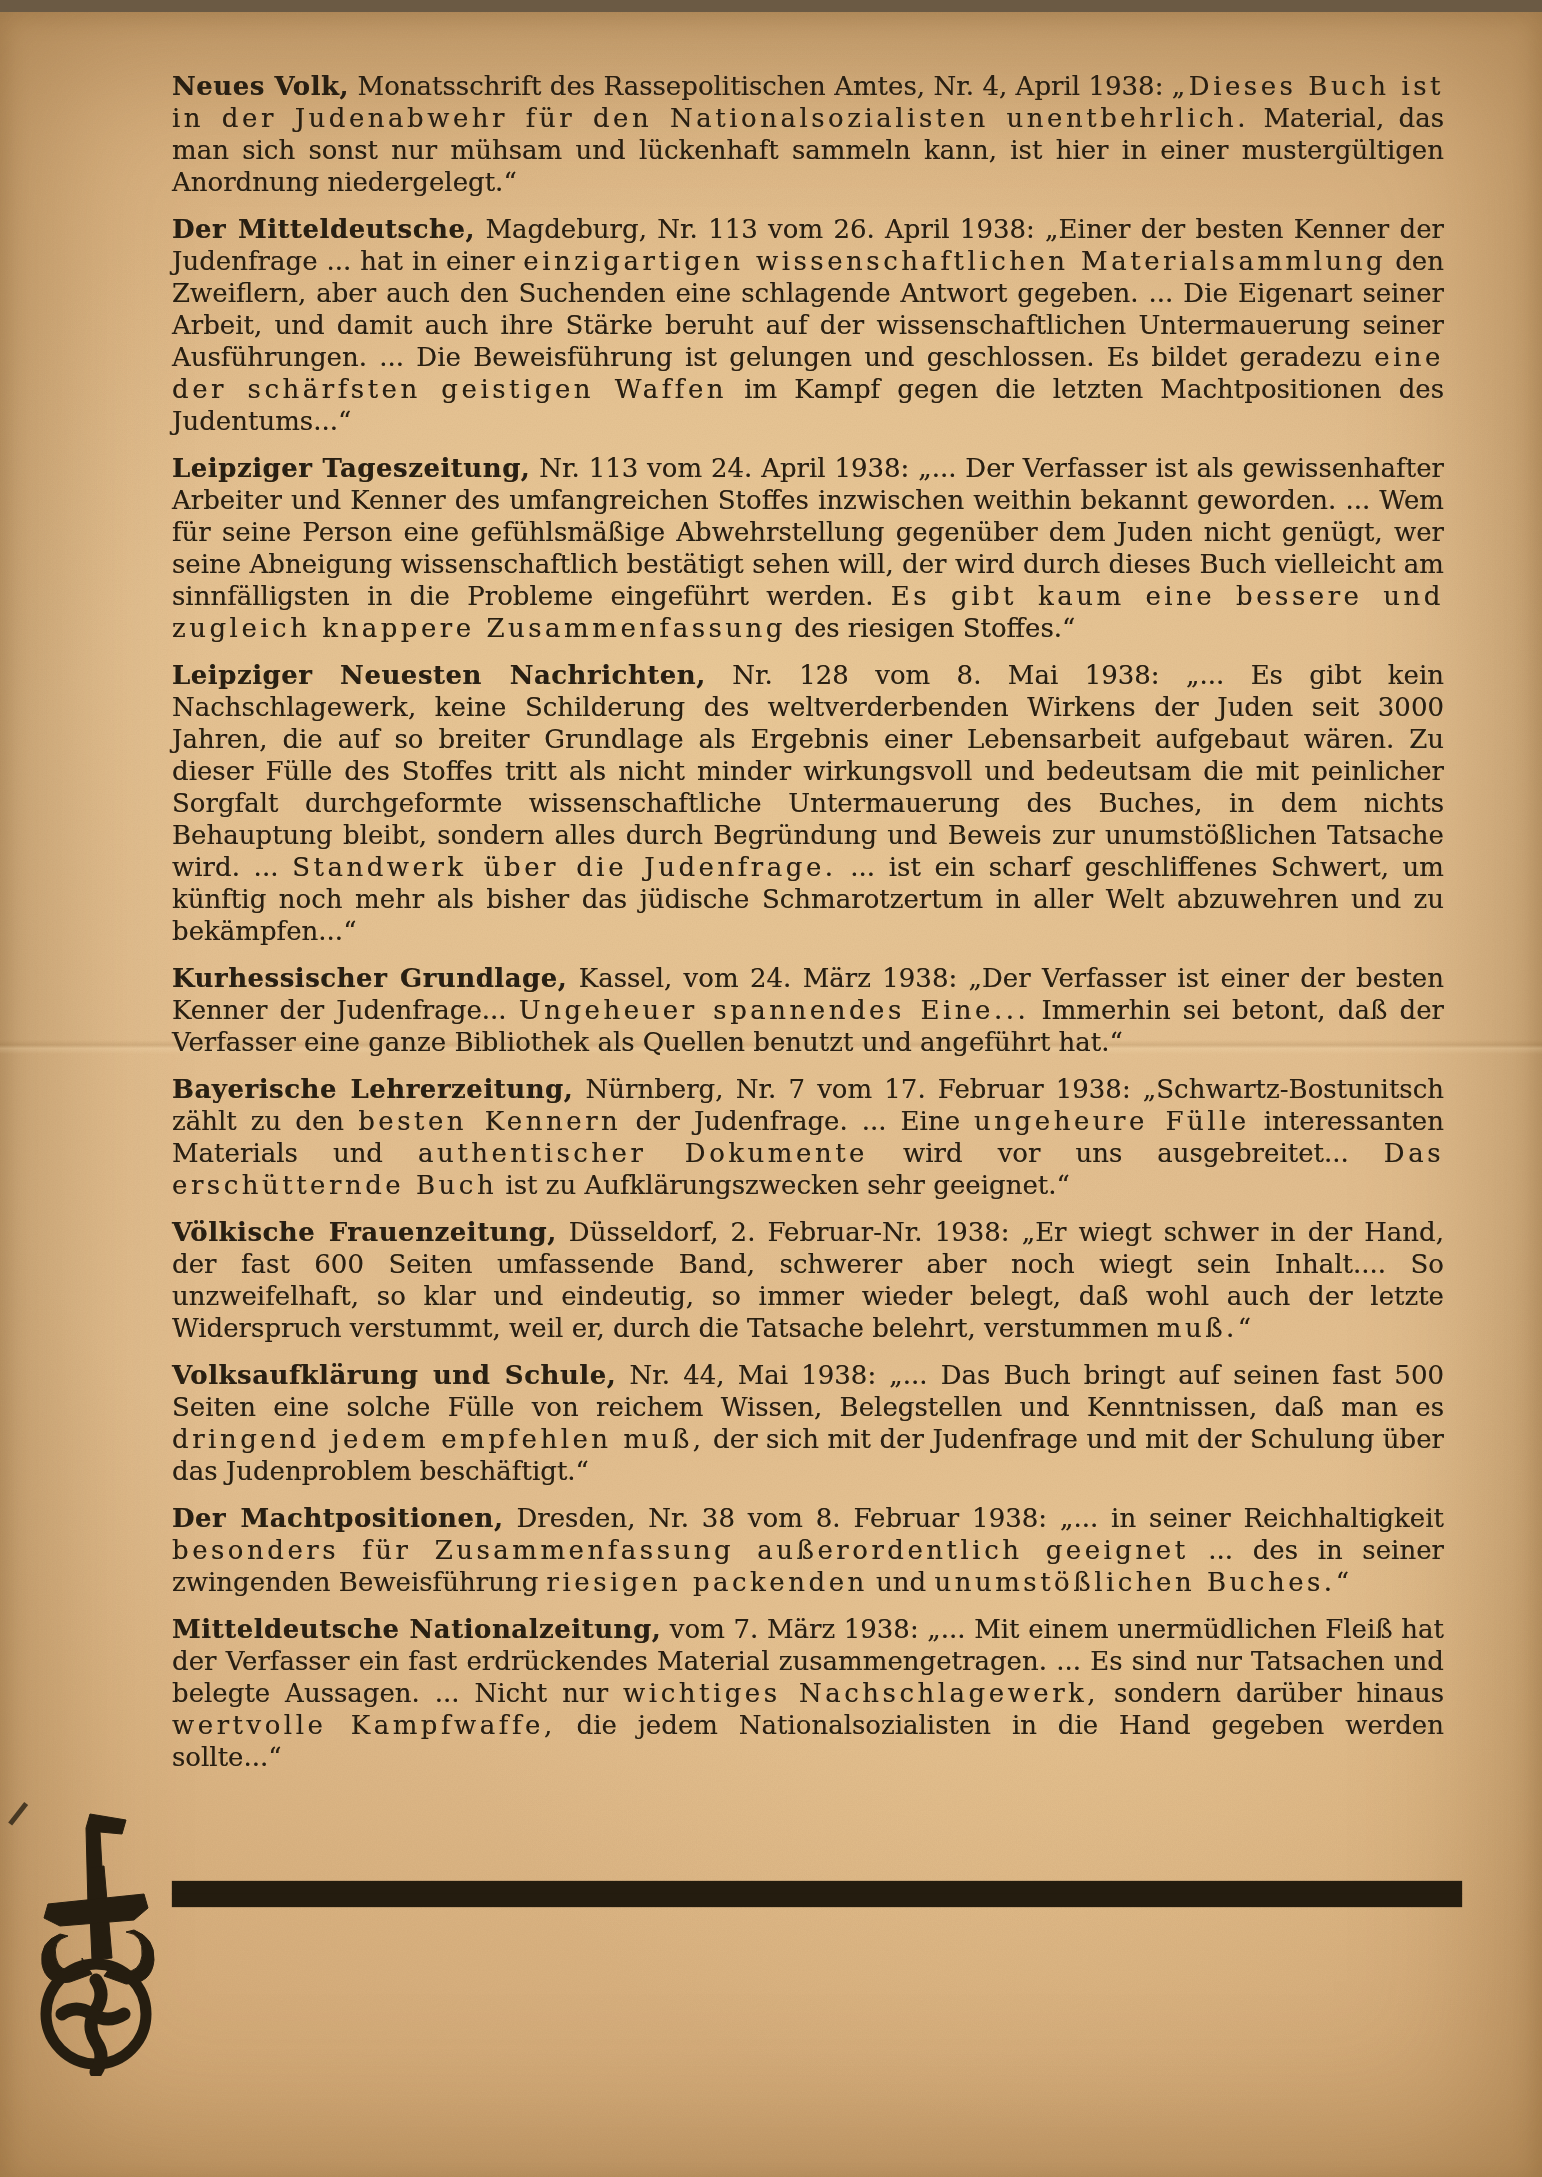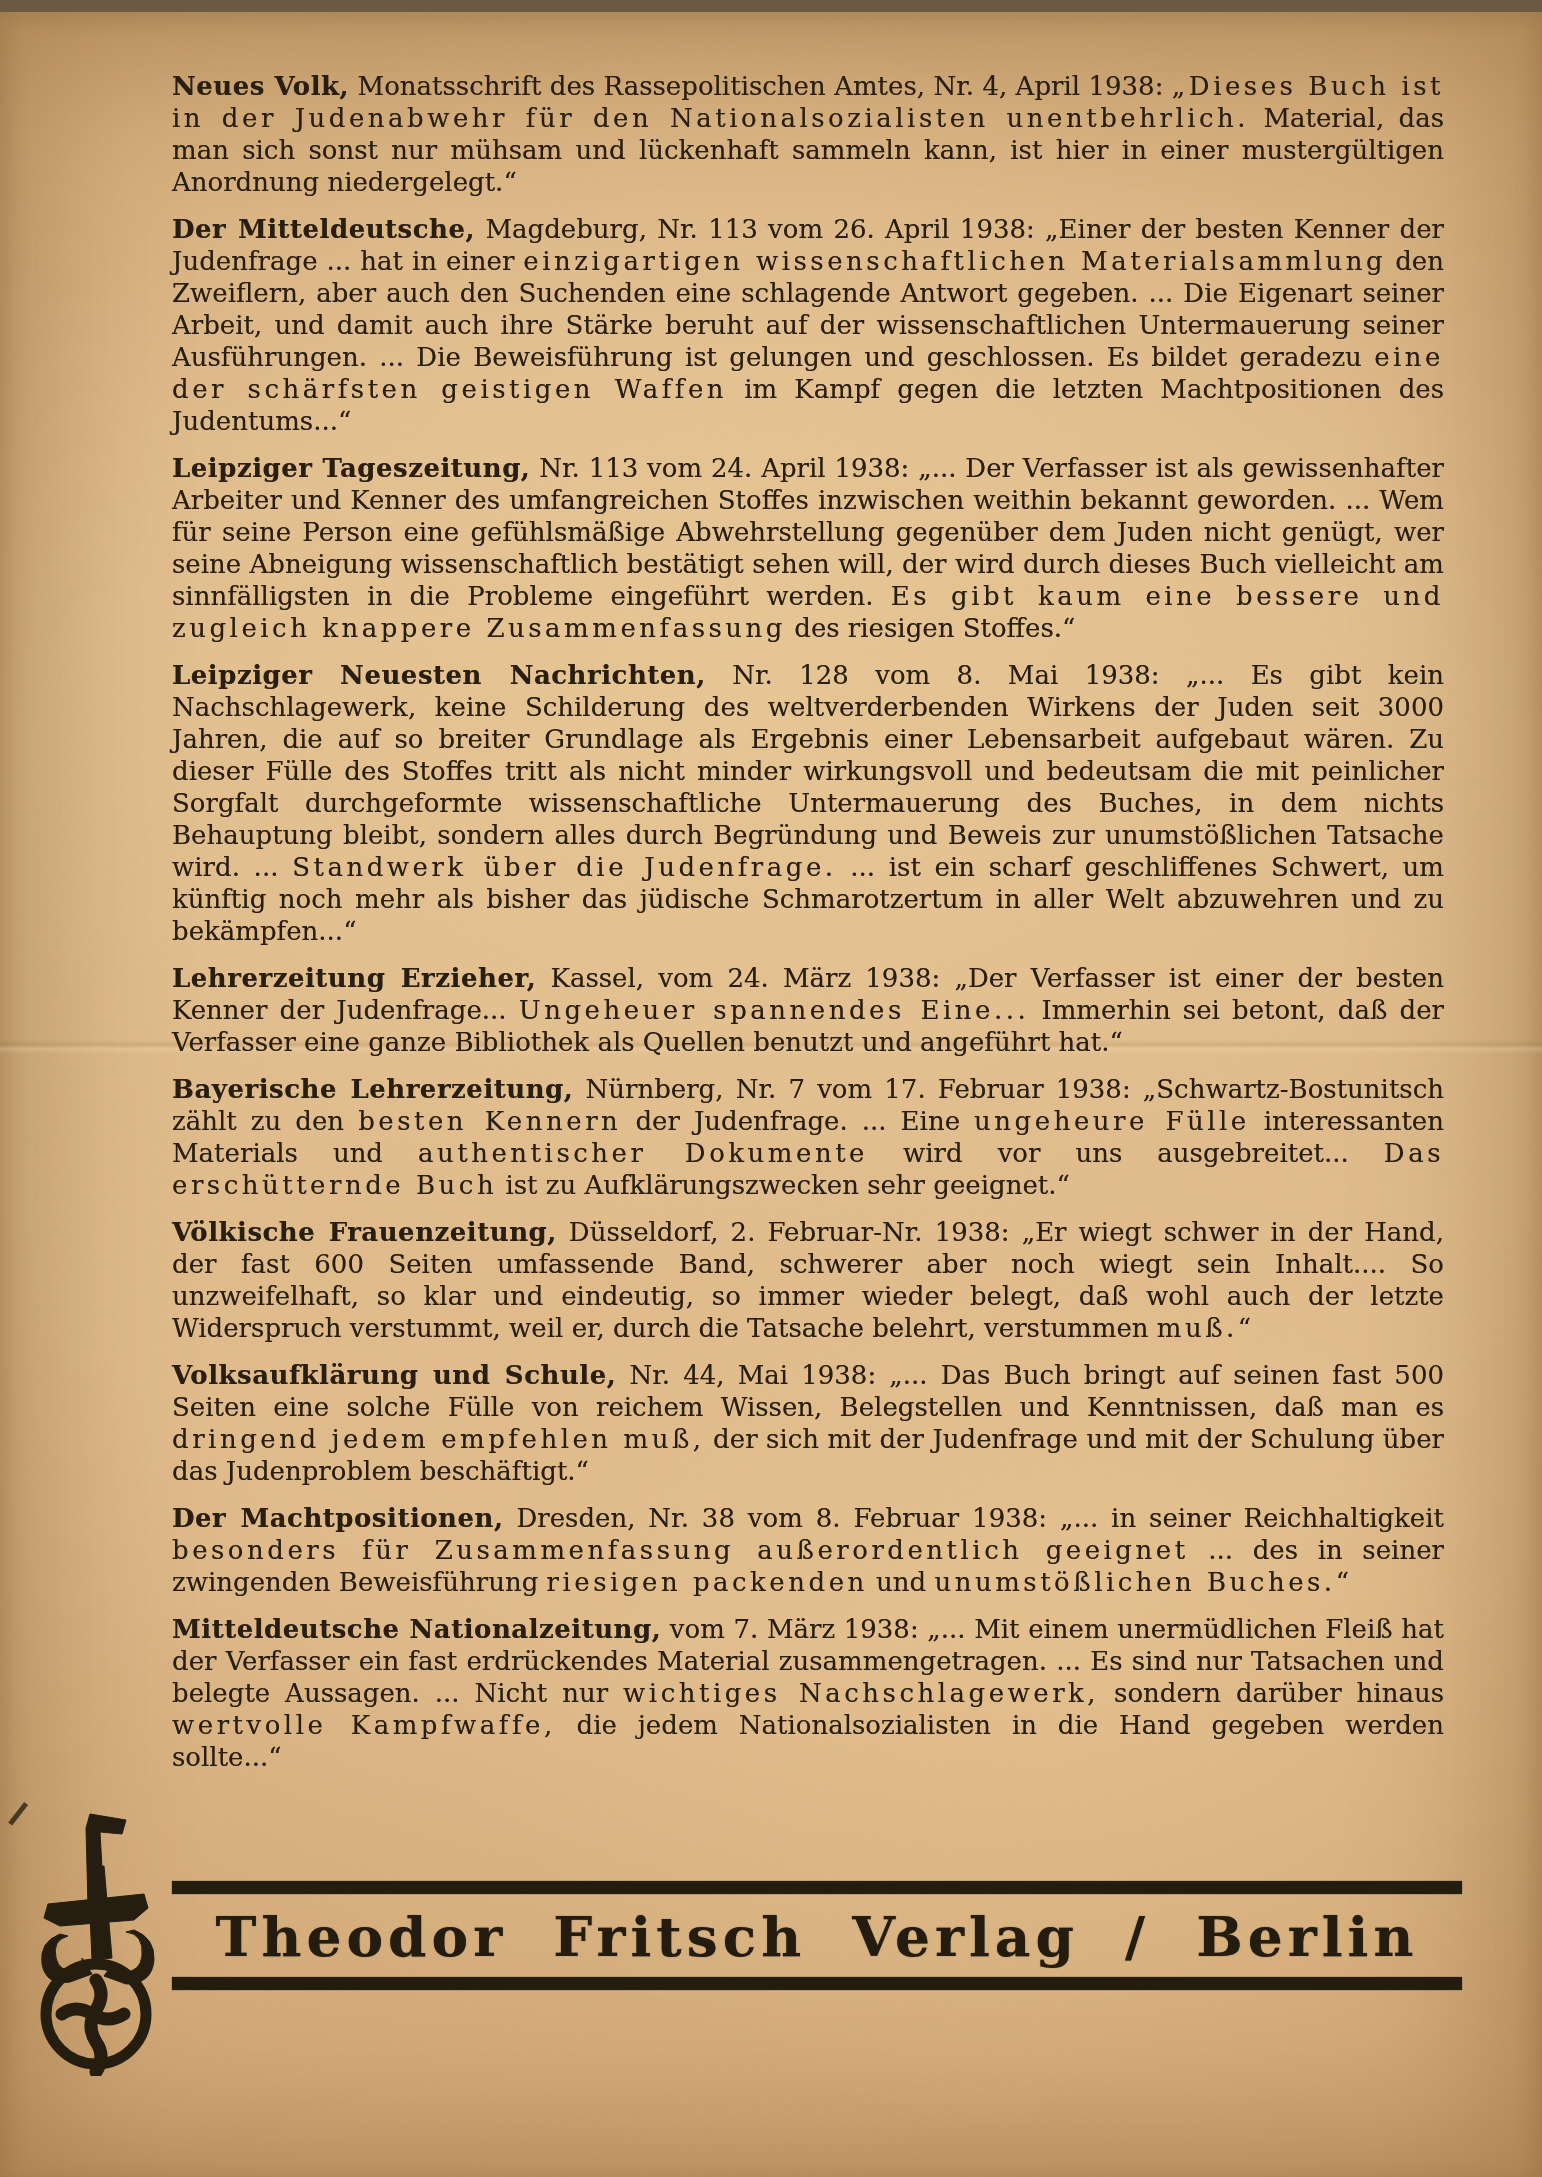--- a/index.html
+++ b/index.html
@@ -59,21 +59,21 @@
 
   <div class="vignette"></div>
   <div class="crease"></div>
   <div class="edge-mark"></div>
 
   <div class="content" id="reviews">
       <p class="review"><b>Neues Volk,</b><span> Monatsschrift des Rassepolitischen Amtes, Nr. 4, April 1938:  </span><span class="sp">„Dieses Buch ist in der Judenabwehr für den Nationalsozialisten unentbehrlich.</span><span> Material, das man sich sonst nur mühsam und lückenhaft sammeln kann, ist hier in einer mustergültigen Anordnung niedergelegt.“</span></p>
       <p class="review"><b>Der Mitteldeutsche,</b><span> Magdeburg, Nr. 113 vom 26. April 1938:  „Einer der besten Kenner der Judenfrage ... hat in einer </span><span class="sp">einzigartigen wissenschaftlichen Materialsammlung</span><span> den Zweiflern, aber auch den Suchenden eine schlagende Antwort gegeben. ... Die Eigenart seiner Arbeit, und damit auch ihre Stärke beruht auf der wissenschaftlichen Untermauerung seiner Ausführungen. ... Die Beweisführung ist gelungen und geschlossen. Es bildet geradezu </span><span class="sp">eine der schärfsten geistigen Waffen</span><span> im Kampf gegen die letzten Machtpositionen des Judentums...“</span></p>
       <p class="review"><b>Leipziger Tageszeitung,</b><span> Nr. 113 vom 24. April 1938:  „... Der Verfasser ist als gewissenhafter Arbeiter und Kenner des umfangreichen Stoffes inzwischen weithin bekannt geworden. ... Wem für seine Person eine gefühlsmäßige Abwehrstellung gegenüber dem Juden nicht genügt, wer seine Abneigung wissenschaftlich bestätigt sehen will, der wird durch dieses Buch vielleicht am sinnfälligsten in die Probleme eingeführt werden. </span><span class="sp">Es gibt kaum eine bessere und zugleich knappere Zusammenfassung</span><span> des riesigen Stoffes.“</span></p>
       <p class="review"><b>Leipziger Neuesten Nachrichten,</b><span> Nr. 128 vom 8. Mai 1938:  „... Es gibt kein Nachschlagewerk, keine Schilderung des weltverderbenden Wirkens der Juden seit 3000 Jahren, die auf so breiter Grundlage als Ergebnis einer Lebensarbeit aufgebaut wären. Zu dieser Fülle des Stoffes tritt als nicht minder wirkungsvoll und bedeutsam die mit peinlicher Sorgfalt durchgeformte wissenschaftliche Untermauerung des Buches, in dem nichts Behauptung bleibt, sondern alles durch Begründung und Beweis zur unumstößlichen Tatsache wird. ... </span><span class="sp">Standwerk über die Judenfrage.</span><span> ... ist ein scharf geschliffenes Schwert, um künftig noch mehr als bisher das jüdische Schmarotzertum in aller Welt abzuwehren und zu bekämpfen...“</span></p>
-      <p class="review"><b>Lehrerzeitung Erzieher,</b><span> Kassel, vom 24. März 1938:  „Der Verfasser ist einer der besten Kenner der Judenfrage... </span><span class="sp">Ungeheuer spannendes Eine...</span><span> Immerhin sei betont, daß der Verfasser eine ganze Bibliothek als Quellen benutzt und angeführt hat.“</span></p>
+      <p class="review"><b>Kurhessischer Grundlage,</b><span> Kassel, vom 24. März 1938:  „Der Verfasser ist einer der besten Kenner der Judenfrage... </span><span class="sp">Ungeheuer spannendes Eine...</span><span> Immerhin sei betont, daß der Verfasser eine ganze Bibliothek als Quellen benutzt und angeführt hat.“</span></p>
       <p class="review"><b>Bayerische Lehrerzeitung,</b><span> Nürnberg, Nr. 7 vom 17. Februar 1938:  „Schwartz-Bostunitsch zählt zu den </span><span class="sp">besten Kennern</span><span> der Judenfrage. ... Eine </span><span class="sp">ungeheure Fülle</span><span> interessanten Materials und </span><span class="sp">authentischer Dokumente</span><span> wird vor uns ausgebreitet... </span><span class="sp">Das erschütternde Buch</span><span> ist zu Aufklärungszwecken sehr geeignet.“</span></p>
       <p class="review"><b>Völkische Frauenzeitung,</b><span> Düsseldorf, 2. Februar-Nr. 1938:  „Er wiegt schwer in der Hand, der fast 600 Seiten umfassende Band, schwerer aber noch wiegt sein Inhalt.... So unzweifelhaft, so klar und eindeutig, so immer wieder belegt, daß wohl auch der letzte Widerspruch verstummt, weil er, durch die Tatsache belehrt, verstummen </span><span class="sp">muß.“</span></p>
       <p class="review"><b>Volksaufklärung und Schule,</b><span> Nr. 44, Mai 1938:  „... Das Buch bringt auf seinen fast 500 Seiten eine solche Fülle von reichem Wissen, Belegstellen und Kenntnissen, daß man es </span><span class="sp">dringend jedem empfehlen muß,</span><span> der sich mit der Judenfrage und mit der Schulung über das Judenproblem beschäftigt.“</span></p>
       <p class="review"><b>Der Machtpositionen,</b><span> Dresden, Nr. 38 vom 8. Februar 1938:  „... in seiner Reichhaltigkeit </span><span class="sp">besonders für Zusammenfassung außerordentlich geeignet</span><span> ... des in seiner zwingenden Beweisführung </span><span class="sp">riesigen packenden</span><span> und </span><span class="sp">unumstößlichen Buches.“</span></p>
       <p class="review"><b>Mitteldeutsche Nationalzeitung,</b><span> vom 7. März 1938:  „... Mit einem unermüdlichen Fleiß hat der Verfasser ein fast erdrückendes Material zusammengetragen. ... Es sind nur Tatsachen und belegte Aussagen. ... Nicht nur </span><span class="sp">wichtiges Nachschlagewerk,</span><span> sondern darüber hinaus </span><span class="sp">wertvolle Kampfwaffe,</span><span> die jedem Nationalsozialisten in die Hand gegeben werden sollte...“</span></p>
     </div>
 
   <svg class="publisher-mark" viewBox="0 0 132 268" xmlns="http://www.w3.org/2000/svg" fill="none">
     <g stroke="#251d10" fill="#251d10">
 
@@ -88,17 +88,16 @@
 
       <circle cx="66" cy="206" r="50" stroke-width="11" fill="none"></circle>
 
       <path d="M66 172 q10 14 0 30 q-10 16 0 32 q10 14 0 30" stroke-width="13" fill="none" stroke-linecap="round"></path>
       <path d="M32 206 q14 -10 30 0 q16 10 32 0" stroke-width="13" fill="none" stroke-linecap="round"></path>
     </g>
   </svg>
 
   <div class="banner">
     <div class="rule"></div>
-    <div class="banner-text">Theodor Fritsch Verlag / Berlin</div>
     <div class="rule"></div>
   </div>
 
 </div>
 
 </body></html>

